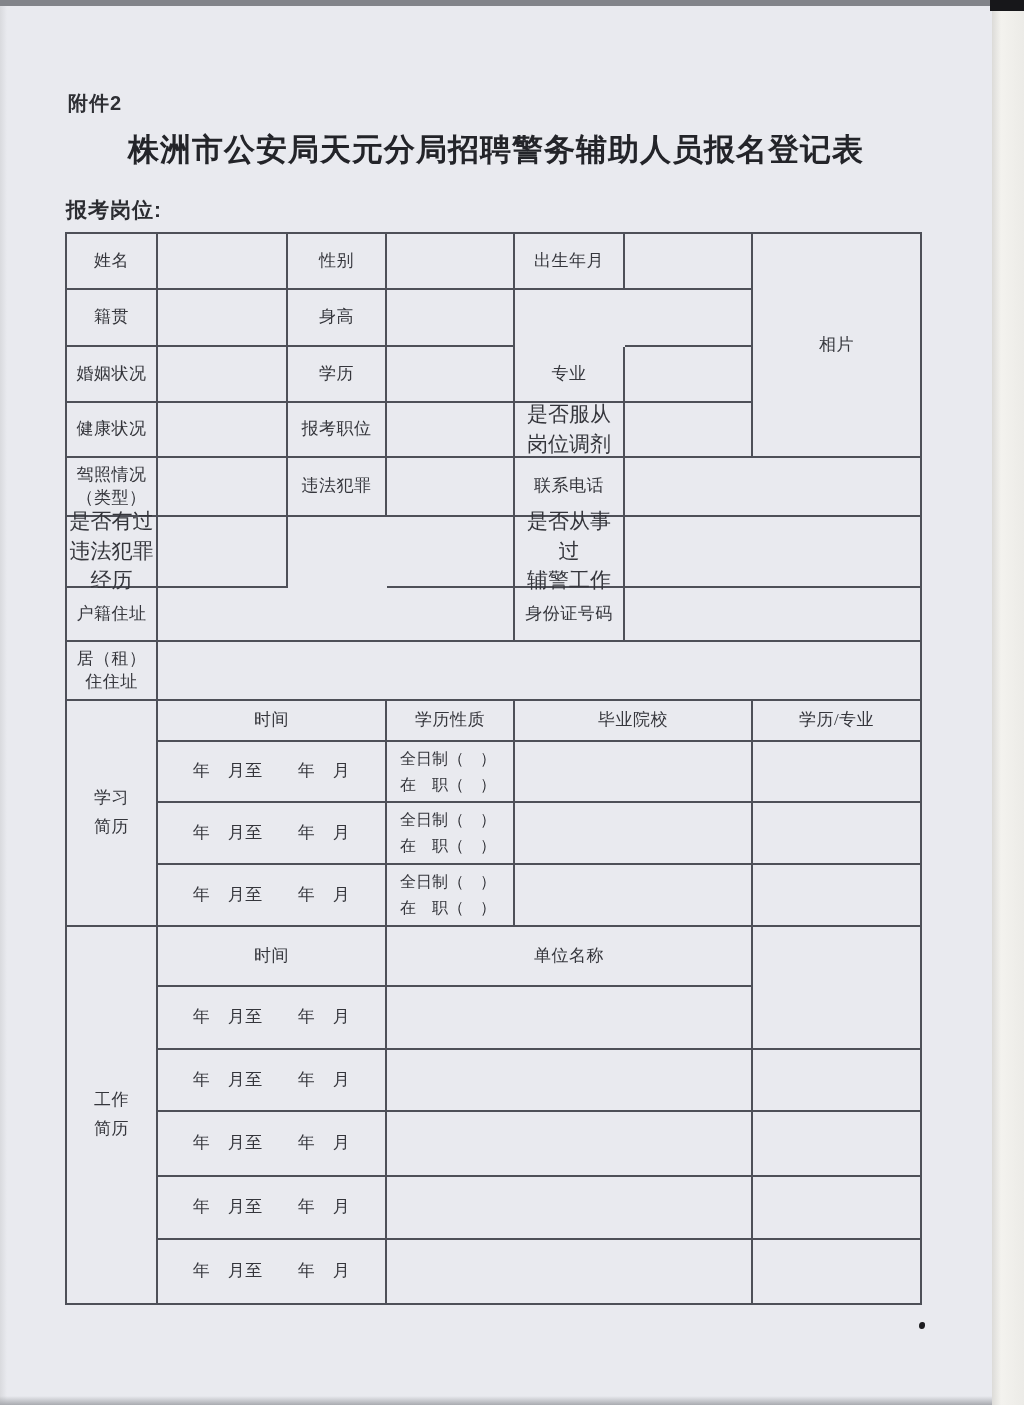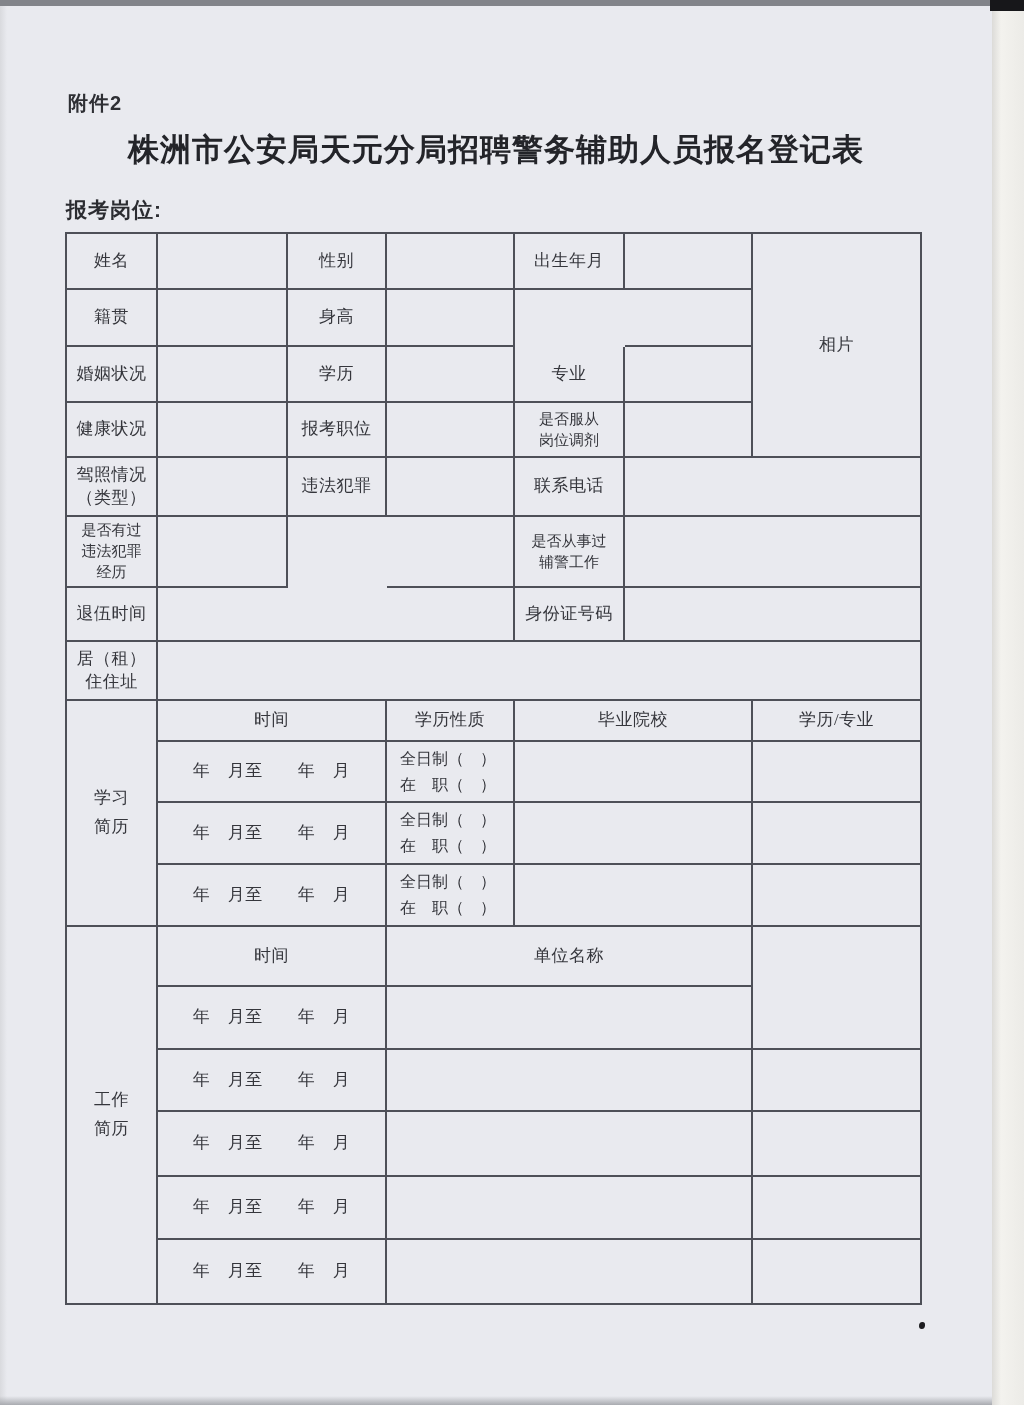--- a/index.html
+++ b/index.html
@@ -48,21 +48,21 @@
   .cell{
     border-right:2px solid var(--line);
     border-bottom:2px solid var(--line);
     display:flex;align-items:center;justify-content:center;
     text-align:center;white-space:pre-line;
     font-size:17px;color:var(--ink);letter-spacing:0.5px;
     line-height:1.35;box-sizing:border-box;padding:1px 2px;
   }
   .last-col{border-right:none;}
   .last-row{border-bottom:none;}
-  .sm{font-size:15px;letter-spacing:0;line-height:1.4;}
+  .sm{font-size:21px;letter-spacing:0;line-height:1.4;}
   .nature{justify-content:flex-start;text-align:left;padding-left:13px;font-size:16px;line-height:1.6;letter-spacing:0;}
   .section-label{line-height:1.7;}
 </style>
 </head>
 <body>
 
 <div class="scan">
   <div class="edge-top"></div>
   <div class="edge-right-strip"></div>
   <div class="edge-black-corner"></div>
@@ -114,21 +114,21 @@
 
     <div class="cell sm" style="grid-area:6/1/7/2">是否有过
 违法犯罪
 经历</div>
     <div class="cell" style="grid-area:6/2/7/3"></div>
     <div class="cell" style="grid-area:6/4/7/5"></div>
     <div class="cell sm" style="grid-area:6/5/7/6">是否从事过
 辅警工作</div>
     <div class="cell last-col" style="grid-area:6/6/7/8"></div>
 
-    <div class="cell" style="grid-area:7/1/8/2">退伍时间</div>
+    <div class="cell" style="grid-area:7/1/8/2">户籍住址</div>
     <div class="cell" style="grid-area:7/2/8/5"></div>
     <div class="cell" style="grid-area:7/5/8/6">身份证号码</div>
     <div class="cell last-col" style="grid-area:7/6/8/8"></div>
 
     <div class="cell" style="grid-area:8/1/9/2">居（租）
 住住址</div>
     <div class="cell last-col" style="grid-area:8/2/9/8"></div>
 
     <div class="cell section-label" style="grid-area:9/1/13/2">学习
 简历</div>

